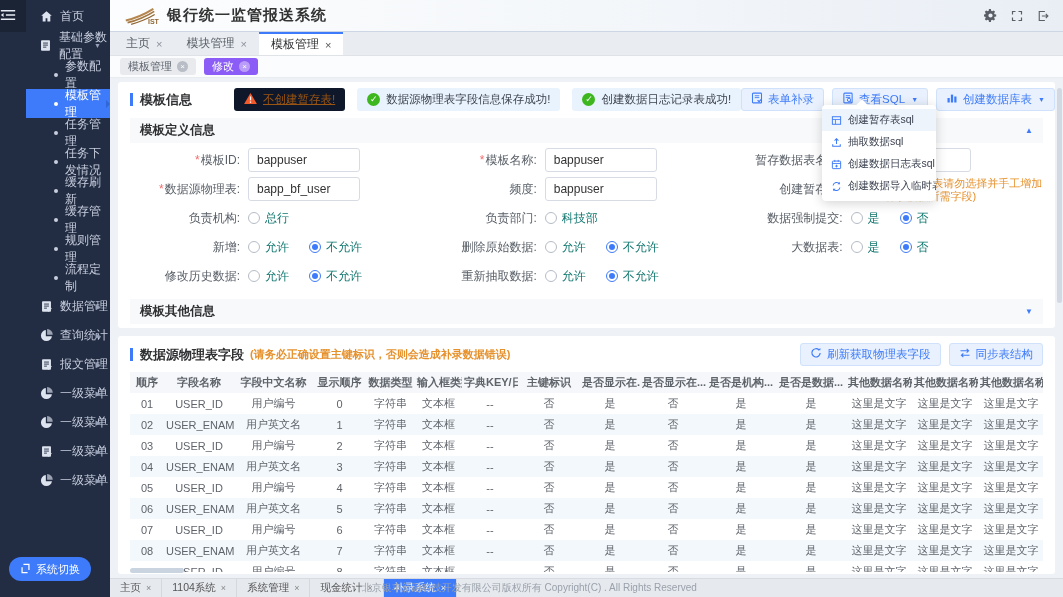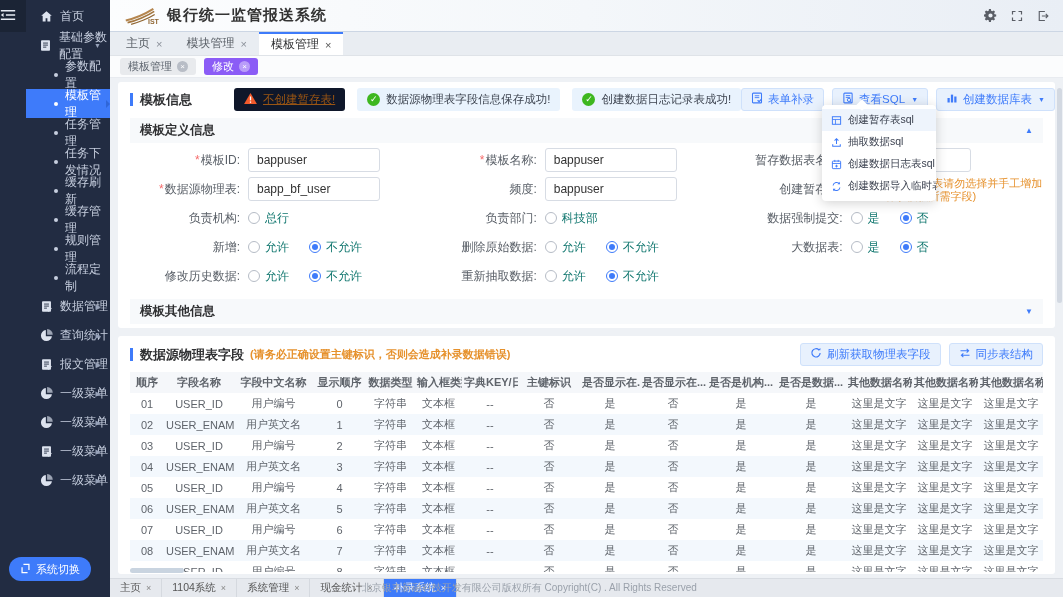--- a/index.html
+++ b/index.html
@@ -52,21 +52,21 @@
 .toolbar{margin-left:auto;display:flex;gap:8px;}
 .btn{height:23px;border-radius:3px;display:flex;align-items:center;gap:5px;padding:0 9px;font-size:11.5px;cursor:pointer;border:1px solid transparent;white-space:nowrap;font-family:inherit;}
 .btn.blue{background:#e8f1fd;color:#3e7bfa;border-color:#cfe1fb;}
 .btn .caret{font-size:7px;margin-left:1px;}
 .strip{height:25px;background:#f7f9fb;display:flex;align-items:center;justify-content:space-between;padding:0 10px;margin-top:6px;font-size:12.5px;font-weight:bold;color:#303133;cursor:pointer;}
 .strip .arrow{color:#3e7bfa;font-size:8px;font-weight:normal;}
 .formgrid{display:grid;grid-template-columns:32.5% 33.5% 34%;padding:5px 0 2px;}
 .fcell{display:flex;align-items:flex-start;height:29px;overflow:visible;}
 .flabel{width:118px;text-align:right;color:#5a6068;flex-shrink:0;font-size:12px;padding-right:8px;line-height:24px;white-space:nowrap;}
 .flabel.required::before{content:"*";color:#f56c6c;margin-right:1px;}
-.finput{width:132px;height:24px;border:1px solid #d7dce4;border-radius:3px;padding:0 8px;font-size:12px;color:#333;background:#fff;font-family:inherit;}
+.finput{width:112px;height:24px;border:1px solid #d7dce4;border-radius:3px;padding:0 8px;font-size:12px;color:#333;background:#fff;font-family:inherit;}
 .fcell.col3 .finput{width:120px;}
 .ropts{display:flex;align-items:center;line-height:24px;}
 .ropt{display:flex;align-items:center;gap:5px;margin-right:20px;color:#0f766e;cursor:pointer;}
 .radio{width:12px;height:12px;border-radius:50%;border:1px solid #b6bcc6;background:#fff;display:inline-block;position:relative;flex-shrink:0;}
 .radio.sel{border-color:#3e7bfa;}
 .radio.sel::after{content:"";position:absolute;left:2px;top:2px;right:2px;bottom:2px;background:#3e7bfa;border-radius:50%;}
 .fnote{color:#e6912c;font-size:11px;line-height:13px;width:196px;margin-left:2px;padding-top:0px;}
 
 .card2{flex:1;display:flex;flex-direction:column;padding:6px 12px 2px;position:relative;overflow:hidden;}
 .card2-head{display:flex;align-items:center;height:24px;}

